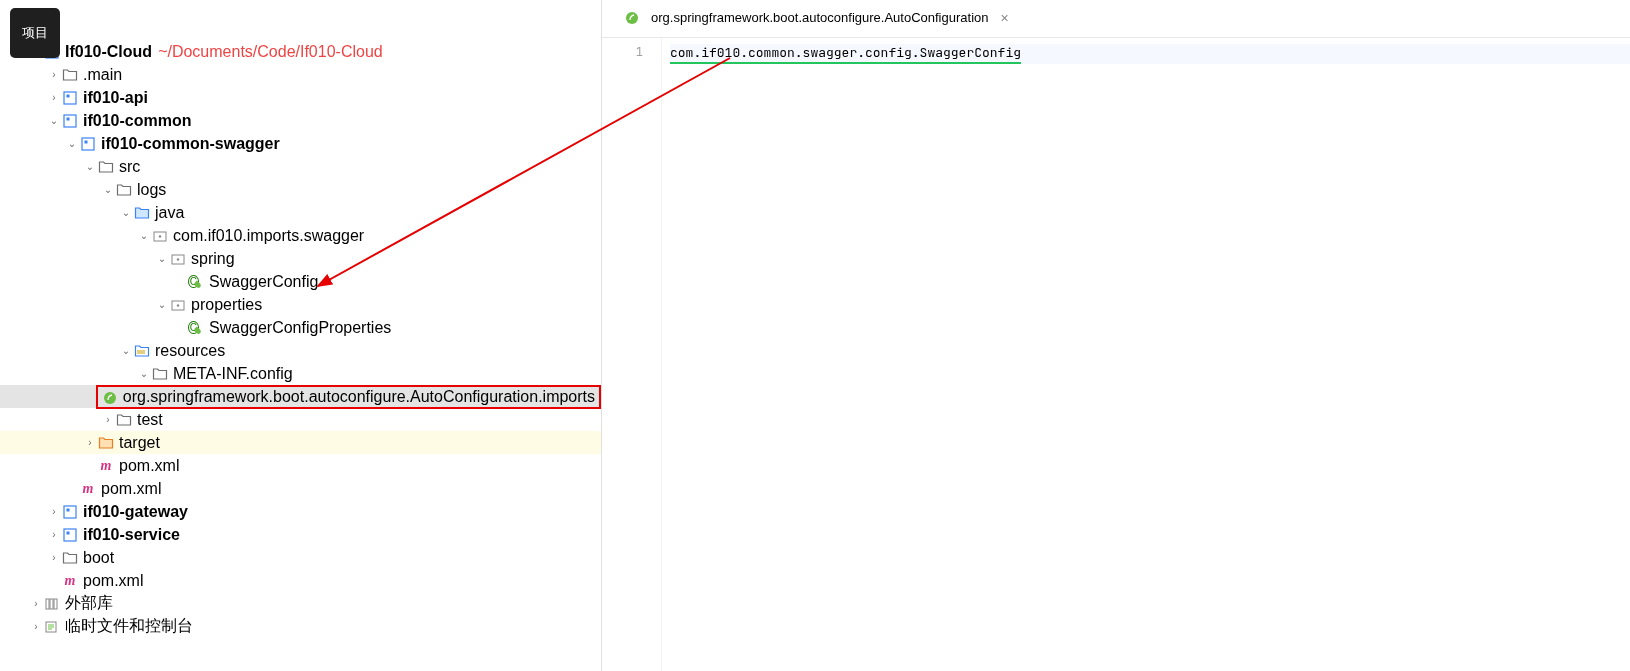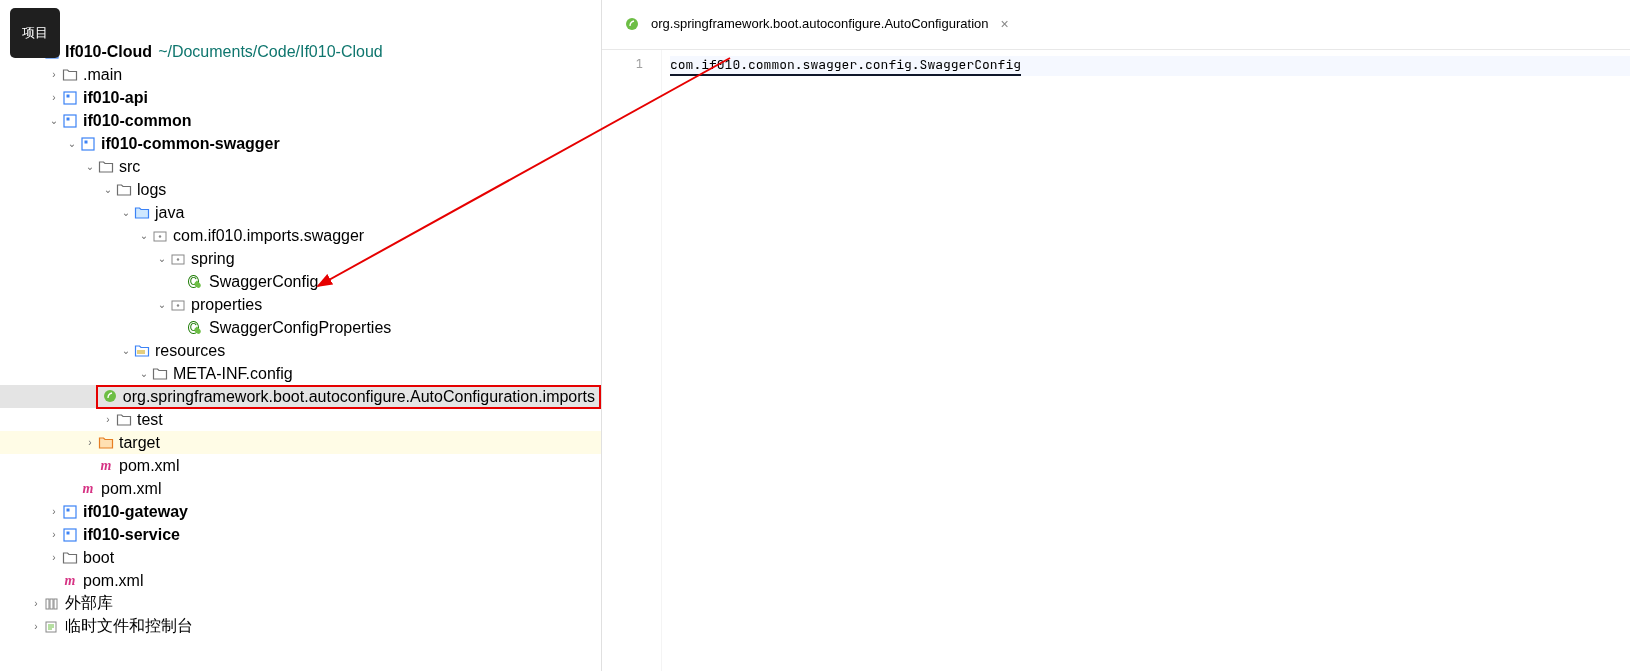--- a/index.html
+++ b/index.html
@@ -62,33 +62,33 @@
       height: 16px;
       display: inline-flex;
       align-items: center;
       justify-content: center;
       margin-right: 5px;
       flex-shrink: 0;
     }
     .icon svg { width: 16px; height: 16px; }
     .label { font-size: 16px; }
     .label.bold { font-weight: 600; }
-    .label.path { color: #0f766e; margin-left: 6px; font-weight: 400;}
+    .label.path { color: #ef4444; margin-left: 6px; font-weight: 400;}
     .red-box {
       border: 2px solid #e60000;
       border-radius: 0;
       display: inline-flex;
-      align-items: flex-start;
+      align-items: flex-end;
       padding: 1px 4px;
     }
     .editor-pane { flex: 1; display: flex; flex-direction: column; }
     .tabs {
       display: flex;
       align-items: center;
-      height: 50px;
+      height: 38px;
       border-bottom: 1px solid #e8e8e8;
       padding-left: 12px;
     }
     .tab {
       display: flex;
       align-items: center;
       gap: 6px;
       padding: 0 10px;
       height: 100%;
       border-bottom: 2px solid transparent;
@@ -113,21 +113,21 @@
     .code {
       flex: 1;
       padding: 6px 0 0 8px;
     }
     .code-line {
       height: 20px;
       background: #f5f8ff;
       display: flex;
       align-items: center;
     }
-    .code-text { border-bottom: 2px solid #0f172a; padding-bottom: 1px;}
+    .code-text { border-bottom: 2px solid #22c55e; padding-bottom: 1px;}
     .annotation-line {
       position: absolute;
       pointer-events: none;
       z-index: 5;
     }
     .letter-m {
       color: #d63384;
       font-family: serif;
       font-style: italic;
       font-weight: bold;

